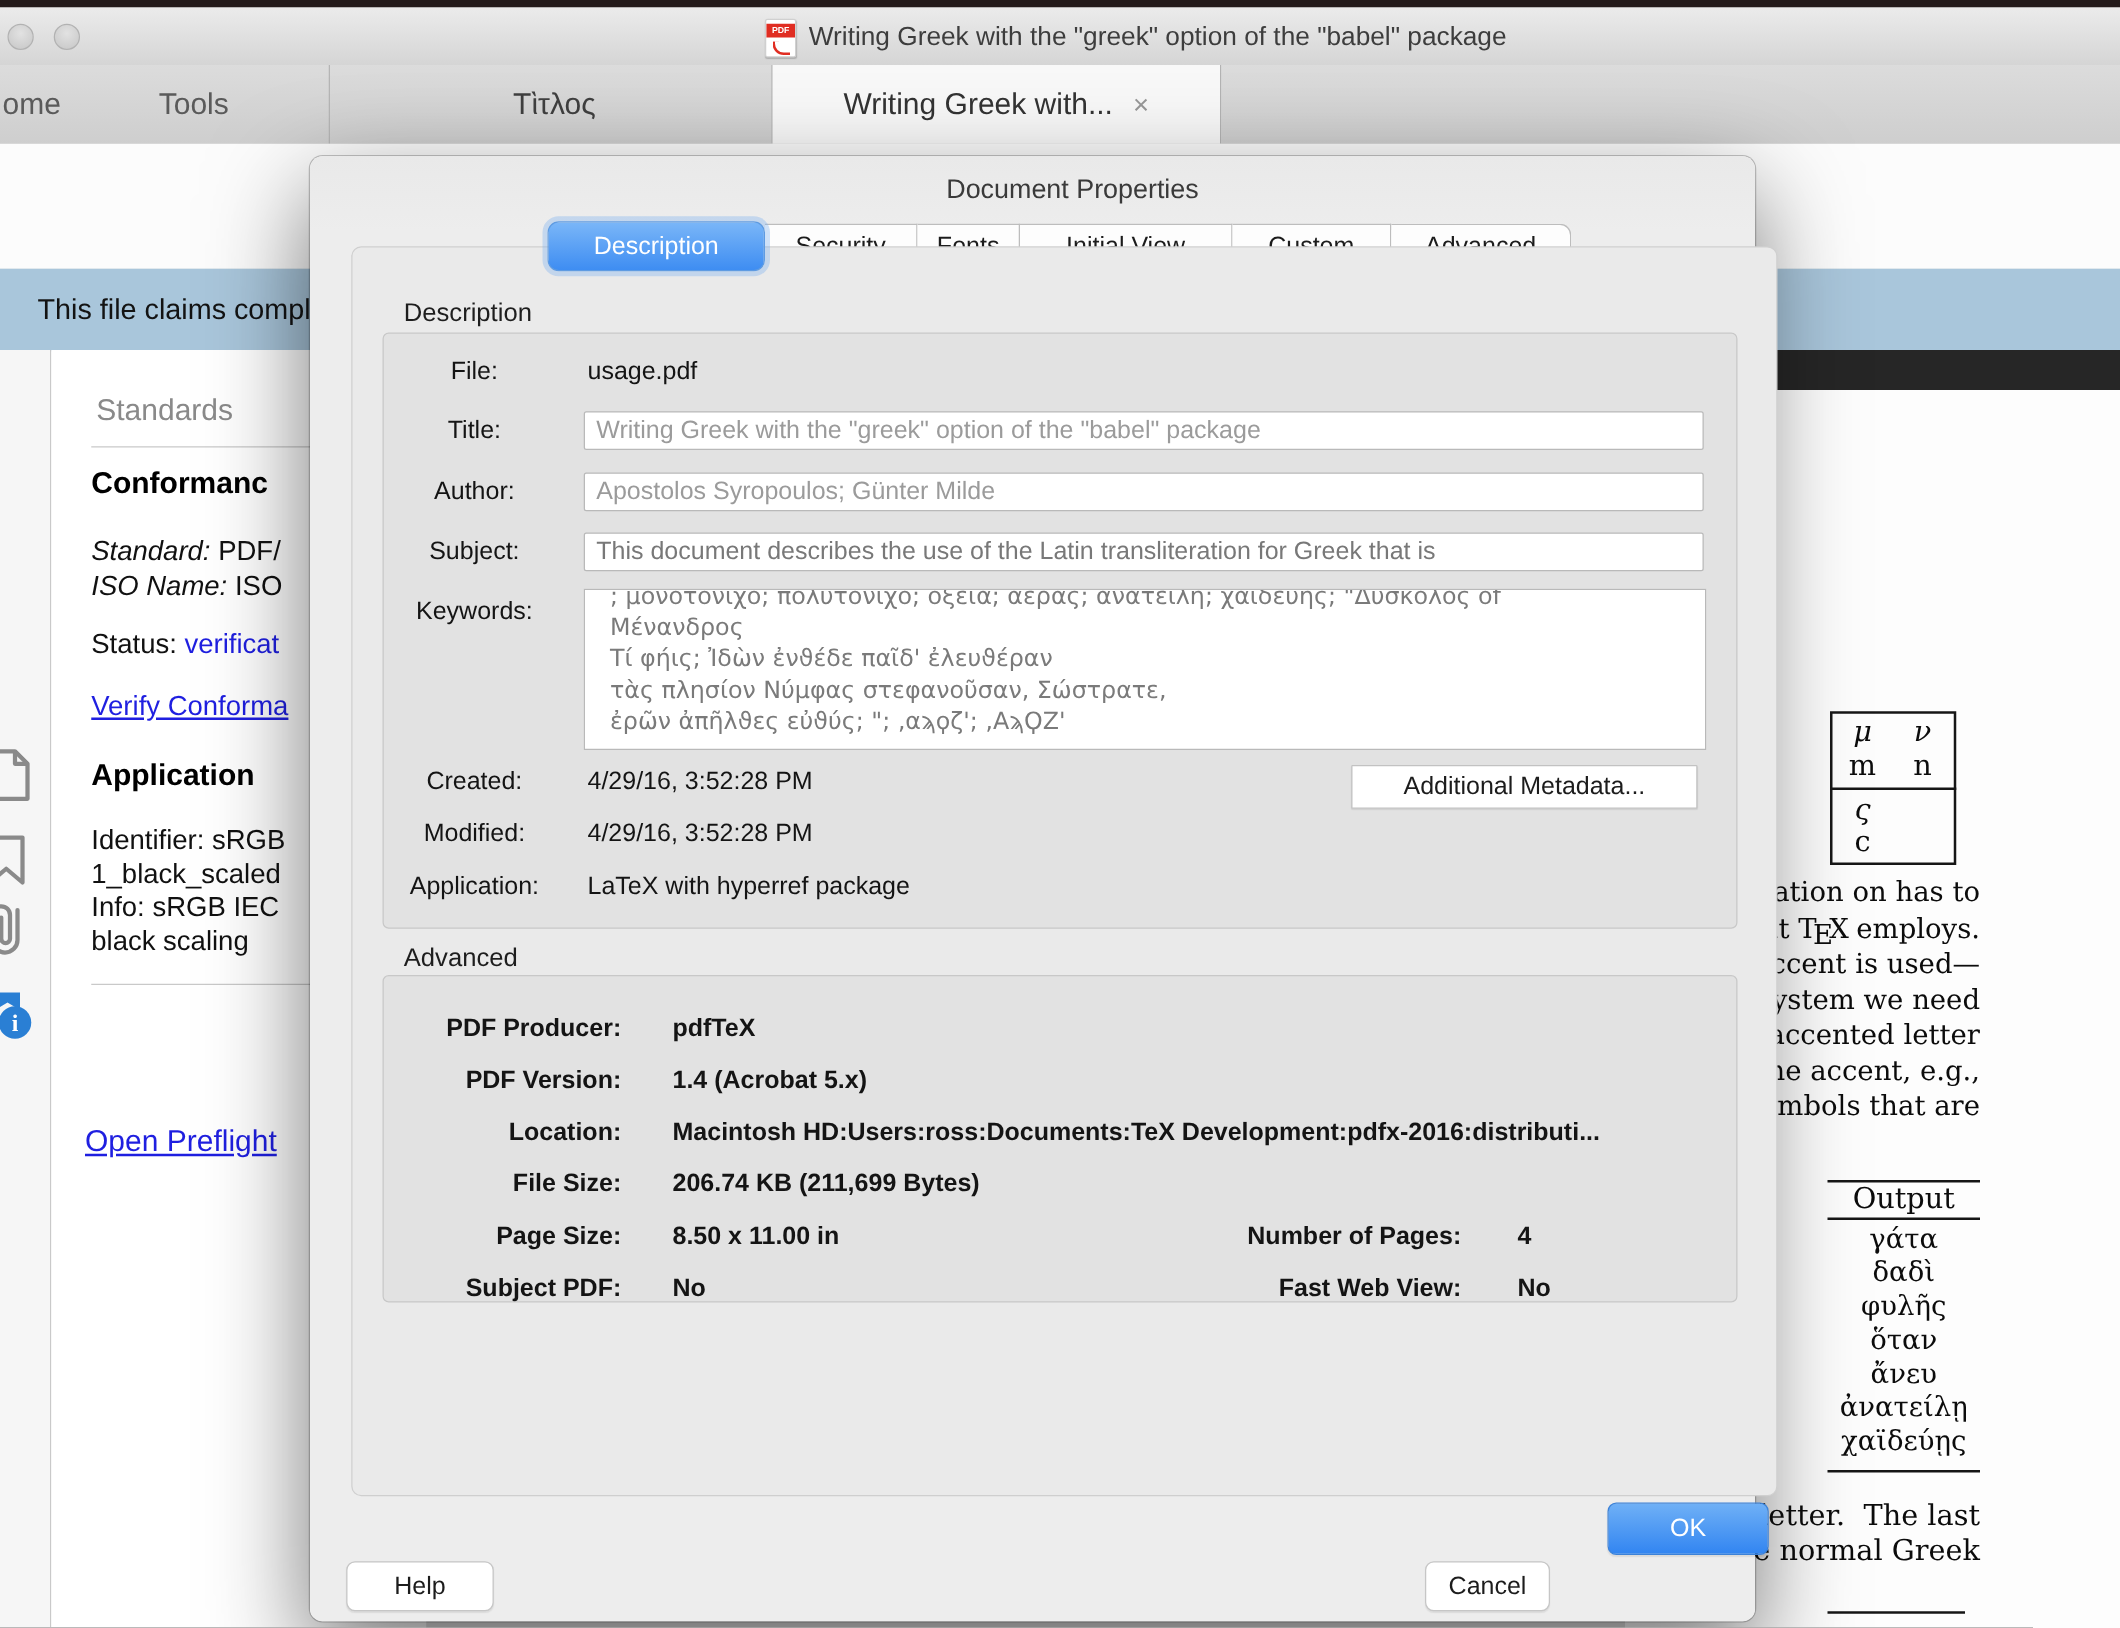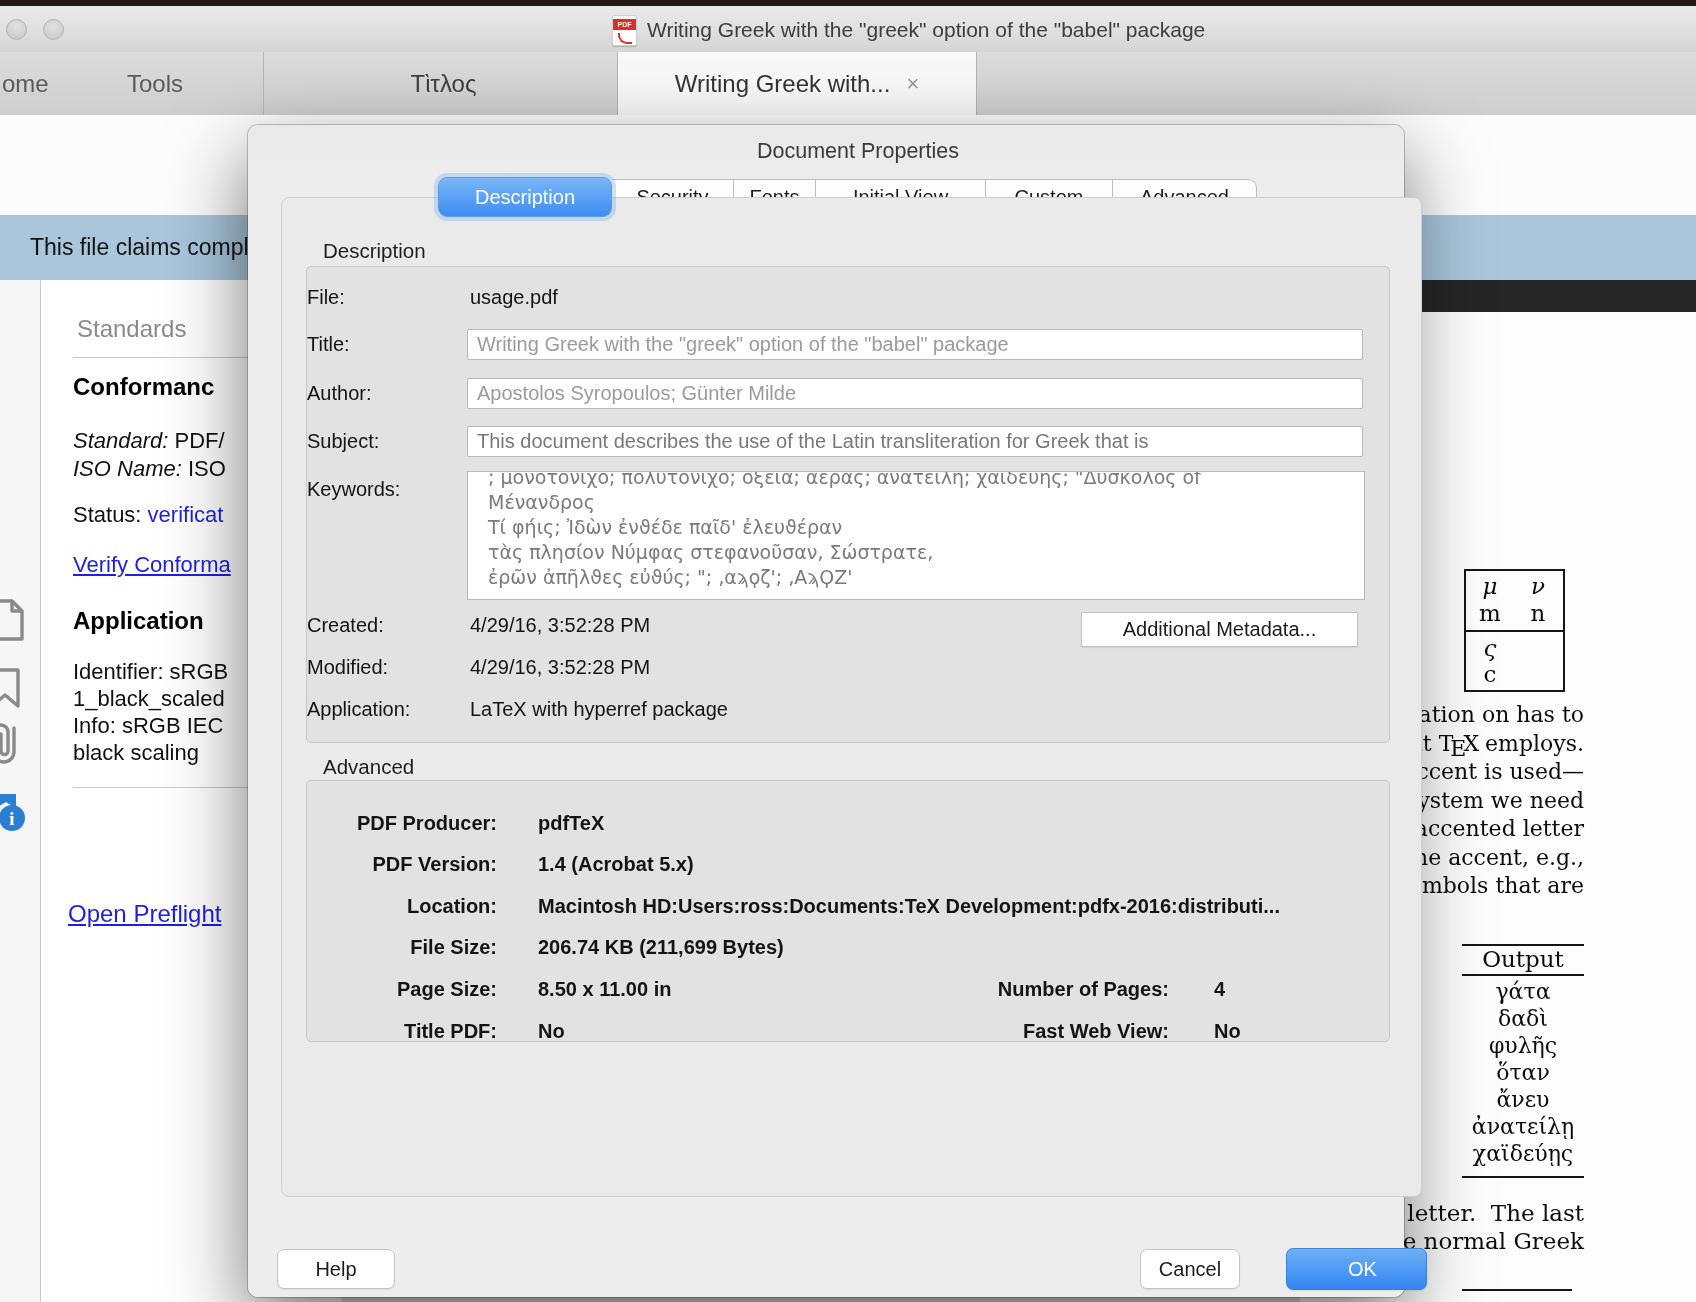--- a/index.html
+++ b/index.html
@@ -97,21 +97,21 @@
     box-shadow:0 0 0 4px rgba(130,178,240,.38); z-index:2; }
 
   #inner-panel { left:33px; top:72px; width:1139px; height:998px; background:#eaeaea;
     border:1px solid #cfcfcf; border-radius:8px; }
   .section-label { font-size:20.5px; color:#1e1e1e; }
   .groupbox { left:58px; width:1082px; background:#e2e2e2; border:1px solid #c8c8c8; border-radius:5px; }
   #box-desc { top:141px; height:475px; }
   #box-adv { top:655px; height:260px; }
 
   .frow { position:absolute; left:0; width:100%; height:24px; display:flex; align-items:center; }
-  .flabel { width:145px; text-align:left; font-size:20px; color:#141414; flex:none; }
+  .flabel { width:145px; text-align:center; font-size:20px; color:#141414; flex:none; }
   .fvalue { margin-left:18px; font-size:20px; color:#141414; white-space:nowrap; }
   .tfield { position:absolute; left:160px; width:896px; height:31px; background:#fff;
     border:1px solid #b9b9b9; border-radius:2px; box-sizing:border-box;
     font-size:20px; display:flex; align-items:center; padding:0 9px; white-space:nowrap; overflow:hidden; }
   .ghost { color:#9b9b9b; }
   .dim { color:#787878; }
   #kw-box { position:absolute; left:160px; top:204px; width:898px; height:129px; background:#fff;
     border:1px solid #b9b9b9; box-sizing:border-box; overflow:hidden; }
   #kw-scroll { margin-top:-7px; padding:0 20px; font-family:"DejaVu Sans", sans-serif;
     font-size:19px; line-height:25px; color:#7a7a7a; white-space:nowrap; }
@@ -125,22 +125,22 @@
   .adv-row .row-value { margin-left:41px; font-size:20px; color:#141414; white-space:nowrap; }
   #adv-right { position:absolute; left:0; top:178.4px; width:100%; }
   #adv-right .row-label { width:862px; }
   #adv-right .row-value { margin-left:45px; }
 
   .dlg-btn { position:absolute; height:38px; background:#fff; border:1px solid #c6c6c6; border-radius:7px;
     display:flex; align-items:center; justify-content:center; font-size:20px; color:#1c1c1c;
     box-shadow:0 1px 1px rgba(0,0,0,.08); }
   #btn-help { left:29px; top:1124px; width:116px; }
   #btn-cancel { left:892px; top:1124px; width:98px; }
-  #btn-ok { left:1038px; top:1123px; width:127px; height:40px;
-    background:linear-gradient(#6fb0f6,#3285f1); border:1px solid #3c82d8; color:#fff;padding-left:12px; }
+  #btn-ok { left:1038px; top:1077px; width:127px; height:40px;
+    background:linear-gradient(#6fb0f6,#3285f1); border:1px solid #3c82d8; color:#fff; }
 
   svg { display:block; }
 </style>
 </head>
 <body>
 
 <div id="canvas">
 
   <div class="abs" id="top-strip"></div>
   <div class="abs" id="titlebar">
@@ -374,21 +374,21 @@
           </div>
           <div class="adv-row">
             <span class="row-label">File Size:</span>
             <span class="row-value">206.74 KB (211,699 Bytes)</span>
           </div>
           <div class="adv-row">
             <span class="row-label">Page Size:</span>
             <span class="row-value">8.50 x 11.00 in</span>
           </div>
           <div class="adv-row">
-            <span class="row-label">Title PDF:</span>
+            <span class="row-label">Subject PDF:</span>
             <span class="row-value">No</span>
           </div>
         </div>
       <div id="adv-right">
           <div class="adv-row">
             <span class="row-label">Number of Pages:</span>
             <span class="row-value">4</span>
           </div>
           <div class="adv-row">
             <span class="row-label">Fast Web View:</span>

